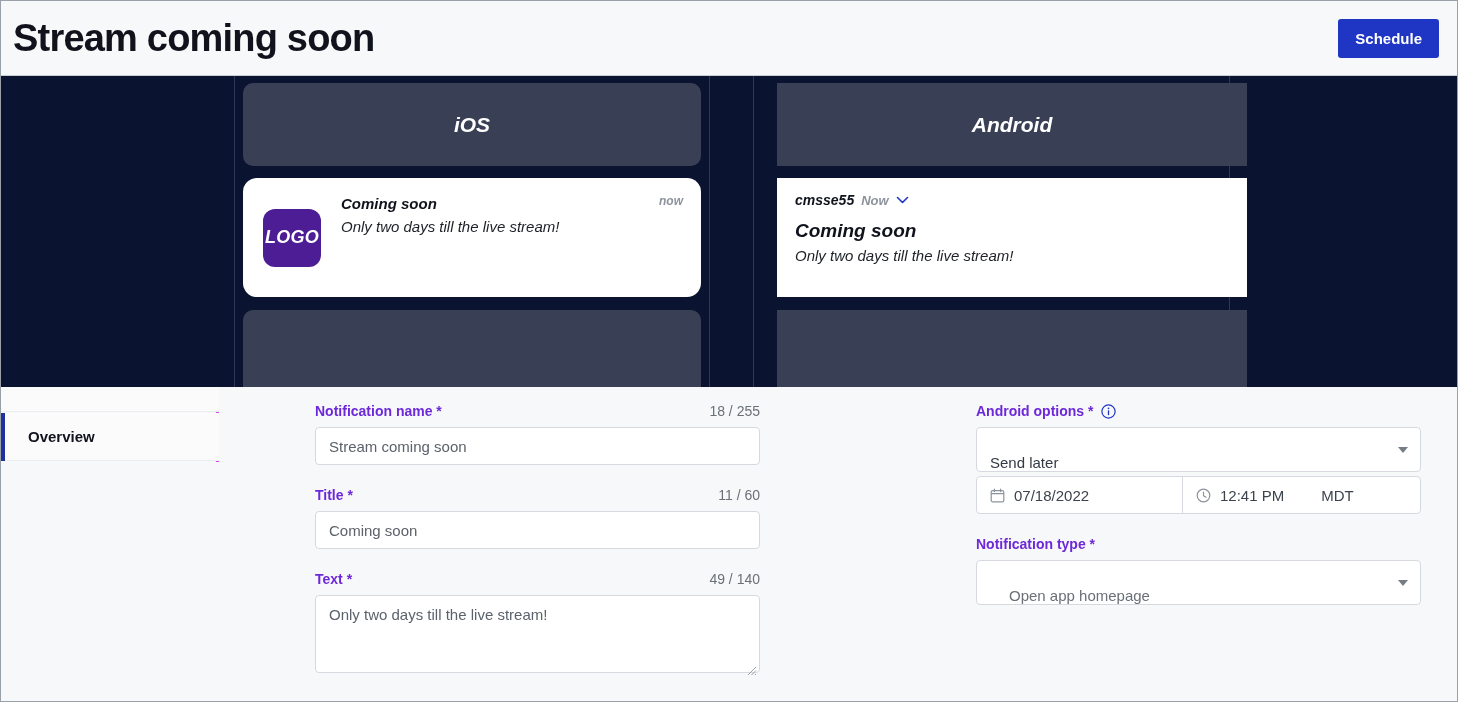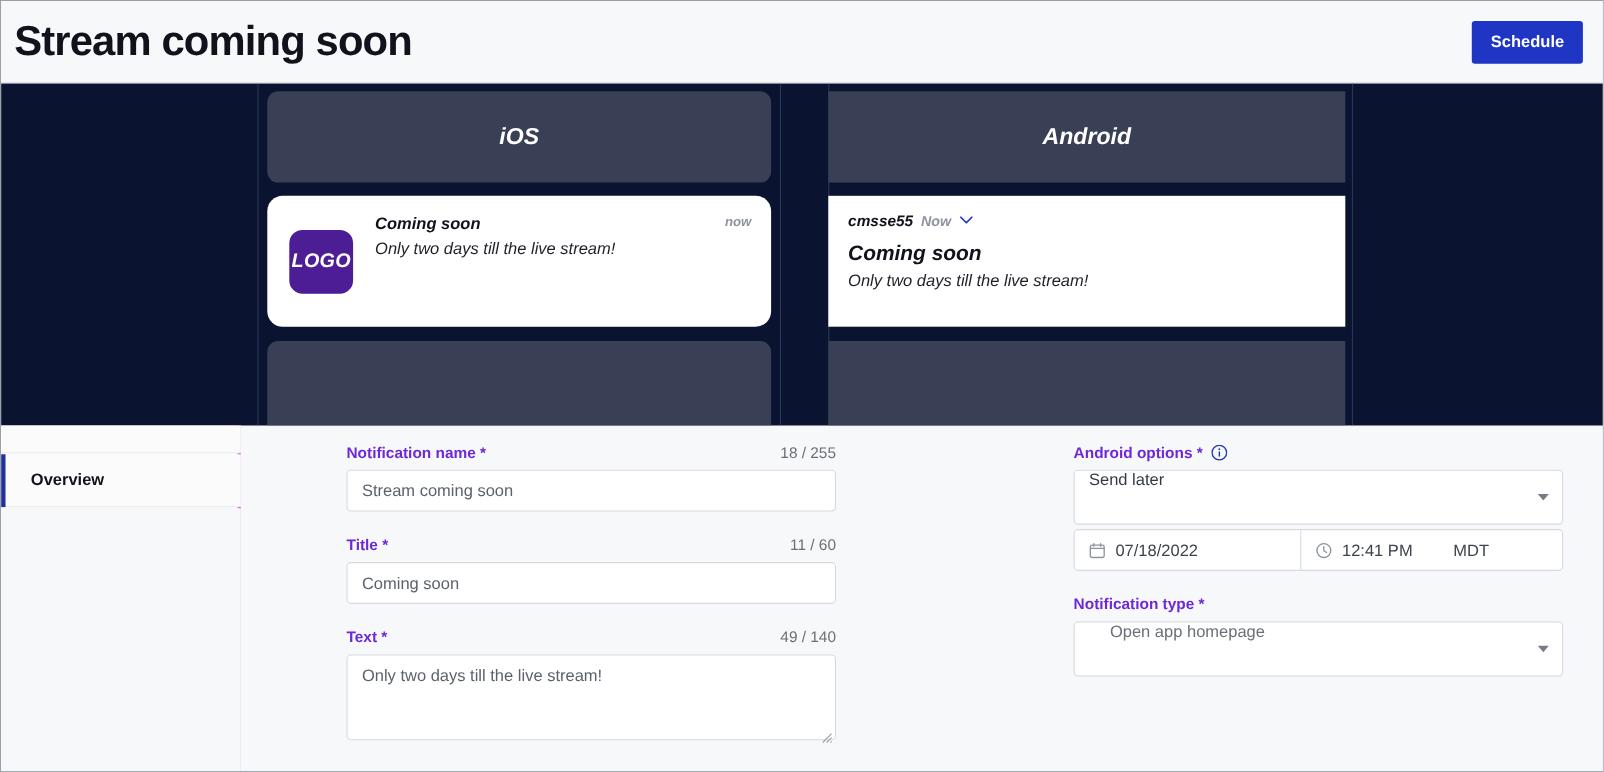--- a/index.html
+++ b/index.html
@@ -61,21 +61,21 @@
   }
   .rail-a { left: 233px; }
   .rail-b { left: 708px; }
   .rail-c { left: 752px; }
   .rail-d { left: 1228px; }
 
   .device {
     position: absolute; top: 0; height: 311px; font-style: italic;
   }
   .device-ios { left: 242px; width: 458px; }
-  .device-android { left: 752px; width: 470px; }
+  .device-android { left: 776px; width: 470px; }
 
   .os-head {
     margin-top: 7px;
     height: 83px;
     background: #393f54;
     display: flex; align-items: center; justify-content: center;
   }
   .device-ios .os-head { border-radius: 10px; }
   .os-label {
     color: #ffffff;
@@ -228,25 +228,25 @@
   }
   .ta-wrap { position: relative; }
   .ta-grip {
     position: absolute; right: 3px; bottom: 3px;
     width: 12px; height: 12px;
     pointer-events: none;
   }
 
   .select {
     position: relative;
-    width: 100%; height: 50px;
+    width: 100%; height: 45px;
     background: #ffffff;
     border: 1px solid #d6dae0;
     border-radius: 4px;
-    display: flex; align-items: flex-start;
+    display: flex; align-items: flex-end;
     padding: 0 30px 0 13px;
     font-size: 15px; color: #343a44;
     cursor: pointer;
   }
   .select .caret {
     position: absolute; right: 12px; top: 50%;
     transform: translateY(-50%);
     width: 0; height: 0;
     border-left: 5px solid transparent;
     border-right: 5px solid transparent;

